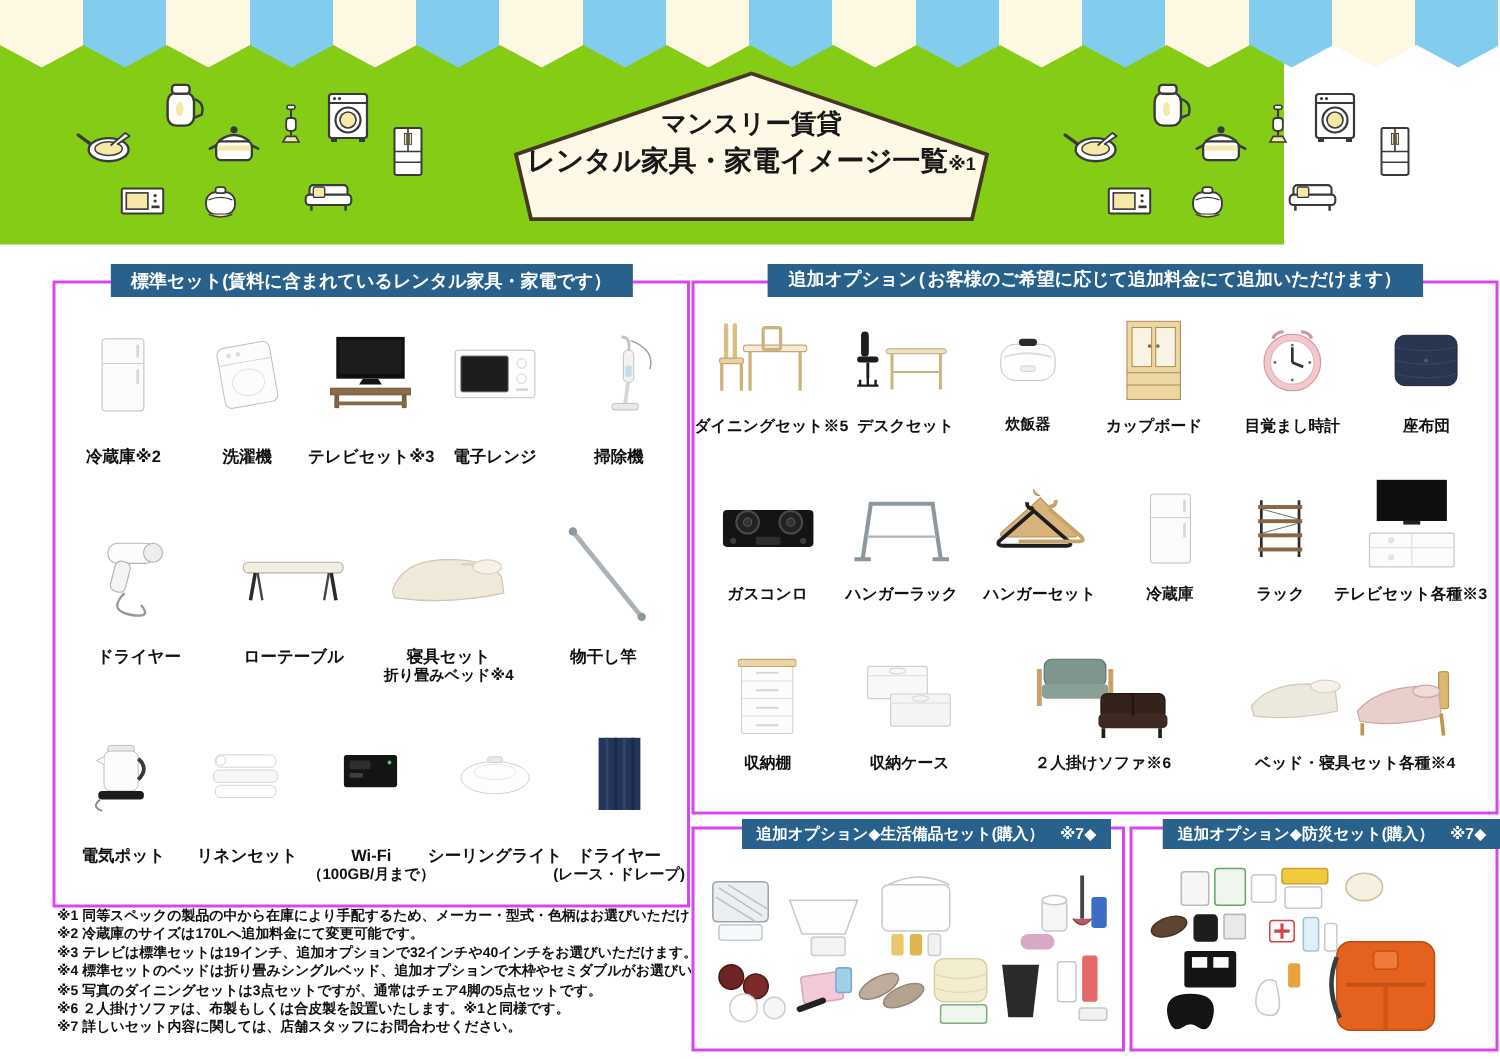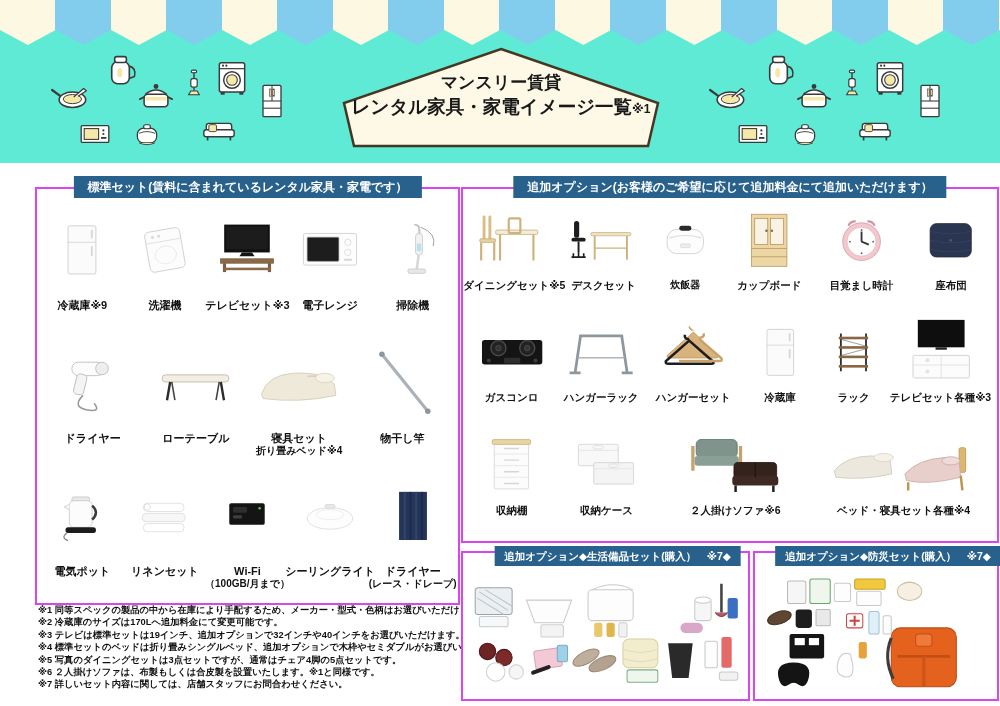--- a/index.html
+++ b/index.html
@@ -1,36 +1,36 @@
 <!DOCTYPE html>
 <html><head>
 <meta charset="utf-8">
 <style>
   html,body{margin:0;padding:0;background:#fff;}
   .page{position:relative;width:1000px;height:706px;background:#ffffff;overflow:hidden;
         font-family:"Liberation Sans","DejaVu Sans",sans-serif;color:#111;}
   
-  .top-banner{position:absolute;left:0;top:0;width:1000px;height:163px;background:#5eead4;}
+  .top-banner{position:absolute;left:0;top:0;width:856px;height:163px;background:#84cc16;}
   .awning{position:absolute;left:0;top:0;width:1000px;height:46px;
           background:repeating-linear-gradient(90deg,#fdf8e2 0 55.5px,#82cdee 55.5px 111px);}
   .dic{position:absolute;}
   .dic svg{width:100%;height:100%;display:block;}
   .title-plaque{position:absolute;left:342px;top:47px;width:318px;height:101px;}
   .plaque-bg{position:absolute;inset:0;width:100%;height:100%;}
   .plaque-text{position:absolute;inset:0;padding-top:25px;text-align:center;font-weight:bold;color:#181818;}
   .plaque-line1{font-size:17px;line-height:22px;}
   .plaque-line2{font-size:18.5px;line-height:25px;}
   .plaque-note{font-size:12px;font-weight:bold;}
   
   .box{position:absolute;background:#fff;border:2px solid #d946ef;}
   .box-header{position:absolute;top:-13px;left:50%;transform:translateX(-50%);
               background:#27618c;color:#fff;font-weight:bold;white-space:nowrap;
               font-size:12px;line-height:14px;padding:4px 14px;}
   .std-box{left:35px;top:187px;width:421px;height:414px;}
-  .opt-box{left:461px;top:187px;width:534px;height:352px;}
+  .opt-box{left:461px;top:187px;width:534px;height:352px;font-family:Liberation Mono, monospace;}
   .grid{position:absolute;inset:0;display:flex;flex-direction:column;padding:13px 4px 2px;box-sizing:border-box;}
   .row{display:flex;flex:1;}
   .cell{flex:1;display:flex;flex-direction:column;align-items:center;min-width:0;}
   .img{width:100%;display:flex;align-items:center;justify-content:center;}
   .std-box .img{height:97px;}
   .opt-box .img{height:77px;}
   .img svg{width:92%;height:96%;}
   .lbl{text-align:center;font-weight:bold;font-size:11px;line-height:12.5px;white-space:nowrap;}
   .lbl .l2{font-size:10px;}
   
@@ -525,21 +525,21 @@
     <div class="box-header">標準セット(賃料に含まれているレンタル家具・家電です）</div>
     <div class="grid">
       <div class="row">
         <div class="cell">
             <span class="img">
               <svg viewBox="0 0 120 90">
                 <use href="#p-fridge"></use>
               </svg>
             </span>
             <div class="lbl">
-              <div>冷蔵庫※9</div>
+              <div>冷蔵庫※2</div>
             </div>
           </div>
         <div class="cell">
             <span class="img">
               <svg viewBox="0 0 120 90">
                 <use href="#p-washer"></use>
               </svg>
             </span>
             <div class="lbl">
               <div>洗濯機</div>

